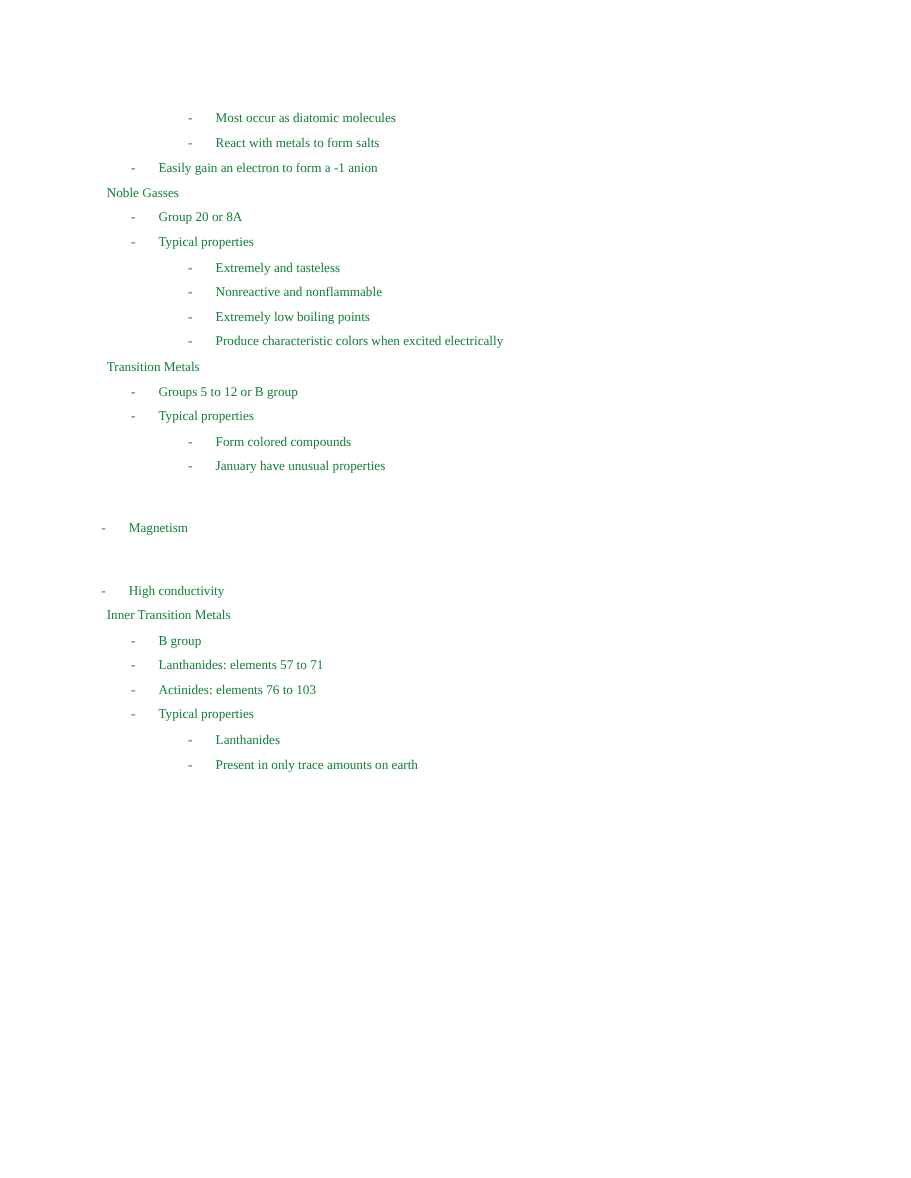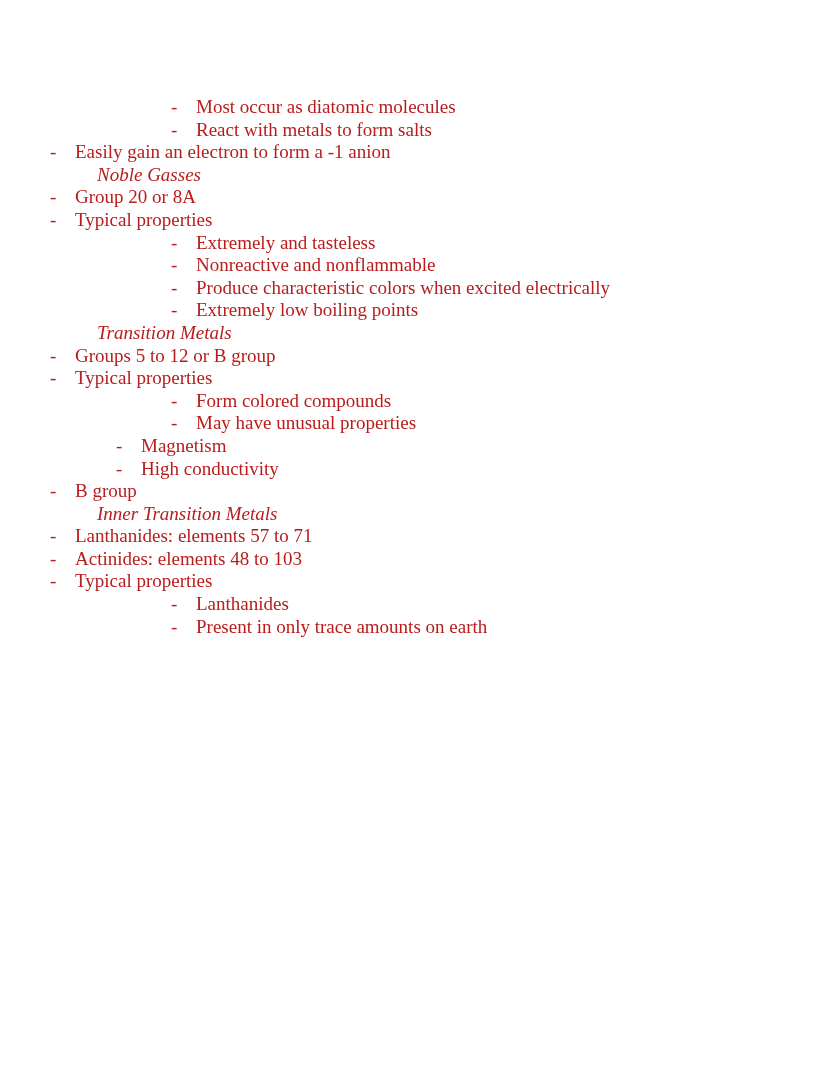--- a/index.html
+++ b/index.html
@@ -7,66 +7,66 @@
     padding: 0;
     background: #ffffff;
   }
   .page {
     position: relative;
     width: 828px;
     height: 1071px;
     background: #ffffff;
     overflow: hidden;
     font-family: "Liberation Serif", "DejaVu Serif", serif;
-    font-size: 19px;
+    font-size: 12px;
     line-height: 22.6px;
-    color: #b91c1c;
+    color: #15803d;
   }
   .doc-content {
     position: absolute;
     top: 96px;
     left: 0;
     right: 40px;
   }
   .line {
     white-space: pre-wrap;
   }
   
-  .lv0 { padding-left: 97px; font-style: italic; }
-  .lv1 { padding-left: 50px; }
+  .lv0 { padding-left: 97px; }
+  .lv1 { padding-left: 119px; }
   .lv2 { padding-left: 171px; }
-  .lv3 { padding-left: 116px; }
+  .lv3 { padding-left: 92px; margin-top: 34px; }
   .marker {
     display: inline-block;
     width: 25px;
   }
 </style>
 </head>
 <body>
 
 <div class="page">
   <div class="doc-content" id="doc-content">
       <div class="line lv2"><span class="marker">-</span><span>Most occur as diatomic molecules</span></div>
       <div class="line lv2"><span class="marker">-</span><span>React with metals to form salts</span></div>
       <div class="line lv1"><span class="marker">-</span><span>Easily gain an electron to form a -1 anion</span></div>
       <div class="line lv0"><span>Noble Gasses</span></div>
       <div class="line lv1"><span class="marker">-</span><span>Group 20 or 8A</span></div>
       <div class="line lv1"><span class="marker">-</span><span>Typical properties</span></div>
       <div class="line lv2"><span class="marker">-</span><span>Extremely and tasteless</span></div>
       <div class="line lv2"><span class="marker">-</span><span>Nonreactive and nonflammable</span></div>
+      <div class="line lv2"><span class="marker">-</span><span>Extremely low boiling points</span></div>
       <div class="line lv2"><span class="marker">-</span><span>Produce characteristic colors when excited electrically</span></div>
-      <div class="line lv2"><span class="marker">-</span><span>Extremely low boiling points</span></div>
       <div class="line lv0"><span>Transition Metals</span></div>
       <div class="line lv1"><span class="marker">-</span><span>Groups 5 to 12 or B group</span></div>
       <div class="line lv1"><span class="marker">-</span><span>Typical properties</span></div>
       <div class="line lv2"><span class="marker">-</span><span>Form colored compounds</span></div>
-      <div class="line lv2"><span class="marker">-</span><span>May have unusual properties</span></div>
+      <div class="line lv2"><span class="marker">-</span><span>January have unusual properties</span></div>
       <div class="line lv3"><span class="marker">-</span><span>Magnetism</span></div>
       <div class="line lv3"><span class="marker">-</span><span>High conductivity</span></div>
+      <div class="line lv0"><span>Inner Transition Metals</span></div>
       <div class="line lv1"><span class="marker">-</span><span>B group</span></div>
-      <div class="line lv0"><span>Inner Transition Metals</span></div>
       <div class="line lv1"><span class="marker">-</span><span>Lanthanides: elements 57 to 71</span></div>
-      <div class="line lv1"><span class="marker">-</span><span>Actinides: elements 48 to 103</span></div>
+      <div class="line lv1"><span class="marker">-</span><span>Actinides: elements 76 to 103</span></div>
       <div class="line lv1"><span class="marker">-</span><span>Typical properties</span></div>
       <div class="line lv2"><span class="marker">-</span><span>Lanthanides</span></div>
       <div class="line lv2"><span class="marker">-</span><span>Present in only trace amounts on earth</span></div>
     </div>
 </div>
 
 </body></html>

